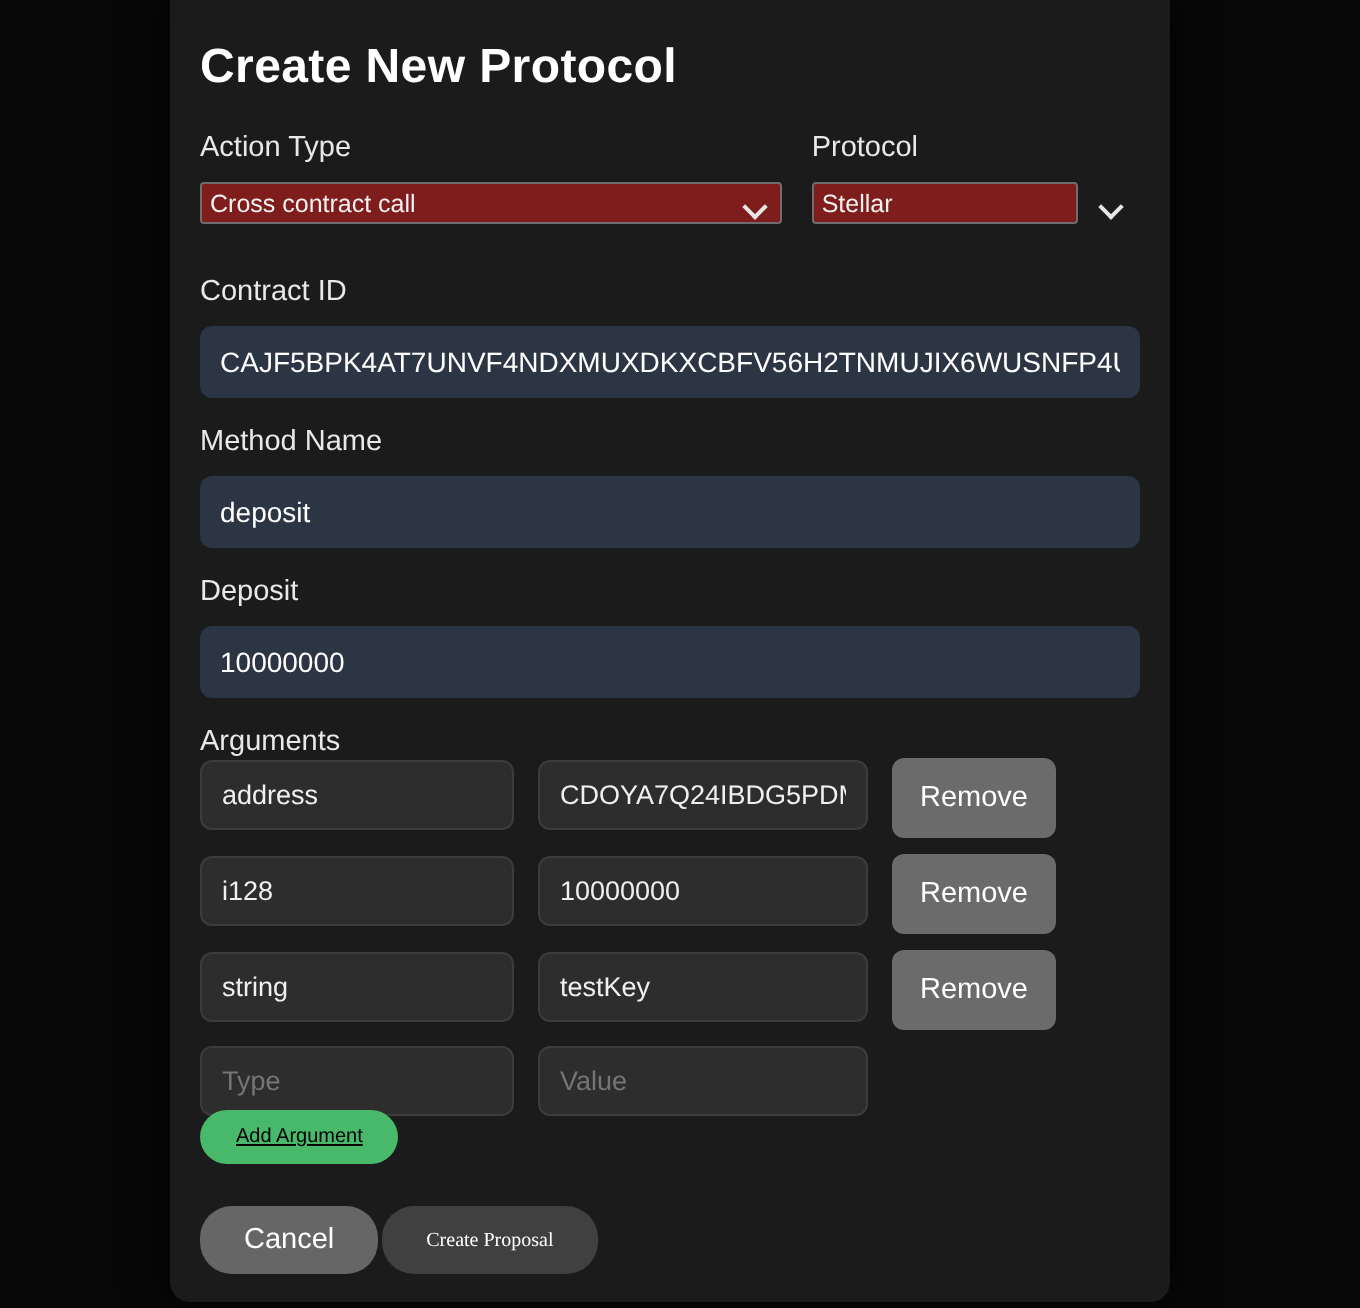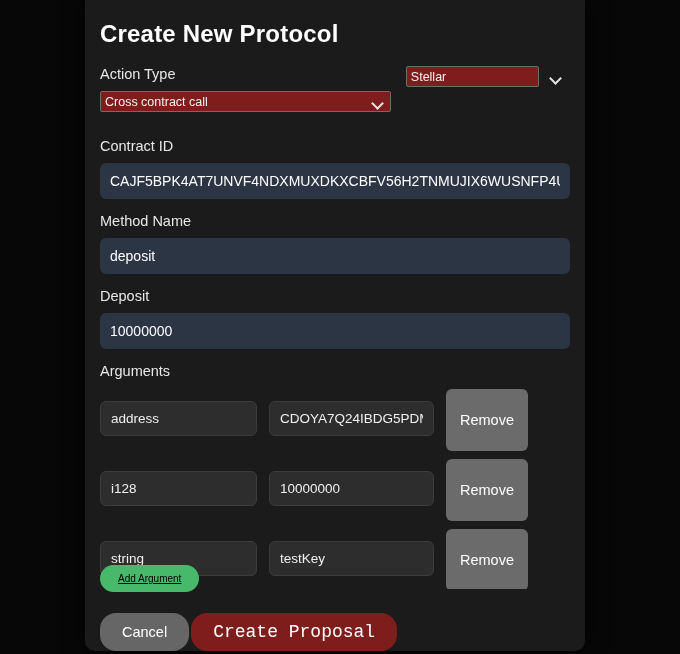--- a/index.html
+++ b/index.html
@@ -116,21 +116,21 @@
     border: none;
     border-radius: 6px;
     color: #ffffff;
     font-family: "Liberation Sans", sans-serif;
     font-size: 14px;
     padding: 0 10px;
     outline: none;
   }
 
   
-  .args-label { margin-bottom: 10px; }
+  .args-label { margin-bottom: 0; }
 
   .args-list {
     position: relative;
     height: 200px;
     overflow: hidden;
   }
 
   .arg-row {
     display: flex;
     align-items: center;
@@ -152,21 +152,21 @@
   input.arg-type { width: 157px; }
   input.arg-value { width: 165px; }
 
   button.remove-btn {
     background: #6b6b6b;
     color: #ffffff;
     border: none;
     border-radius: 6px;
     font-family: "Liberation Sans", sans-serif;
     font-size: 14.5px;
-    padding: 23px 14px;
+    padding: 12px 14px;
     cursor: pointer;
     align-self: flex-end;
     margin-bottom: -4px;
   }
 
   
   .add-arg-wrap {
     position: relative;
     margin-top: -24px;
     margin-bottom: 14px;
@@ -194,26 +194,26 @@
     background: #666666;
     color: #ffffff;
     border: none;
     border-radius: 16px;
     font-family: "Liberation Sans", sans-serif;
     font-size: 14.5px;
     padding: 9px 22px;
     cursor: pointer;
   }
   button.create-btn {
-    background: #7f1d1d;
+    background: #404040;
     color: #ffffff;
     border: none;
     border-radius: 16px;
-    font-family: Liberation Mono, monospace;
-    font-size: 18px;
+    font-family: Liberation Serif, serif;
+    font-size: 10px;
     padding: 9px 22px;
     cursor: pointer;
   }
 </style>
 </head>
 <body>
 
 <div class="page-backdrop">
   <div class="backdrop-heading">Blockchain Proposal Application</div>
 </div>
@@ -227,20 +227,21 @@
     <div class="top-col-action">
       <label class="field-label">Action Type</label>
       <div class="select-wrap">
         <select class="native-select action-select">
           <option>Cross contract call</option>
         </select>
       </div>
     </div>
 
     <div class="top-col-protocol">
+      <label class="field-label">Protocol</label>
       <div class="select-wrap protocol-wrap">
         <select class="native-select protocol-select">
           <option>Stellar</option>
         </select>
       </div>
     </div>
 
   </div>
 
   <div class="form-group">

